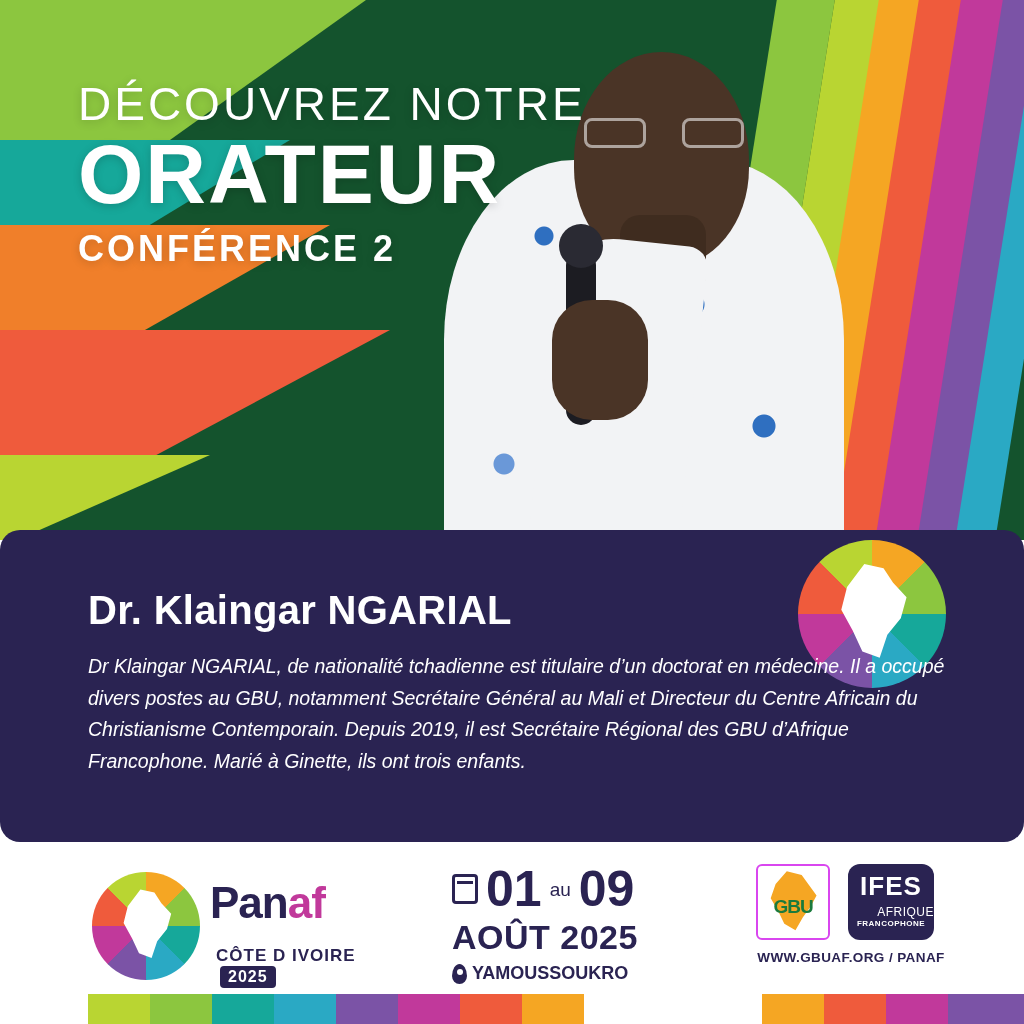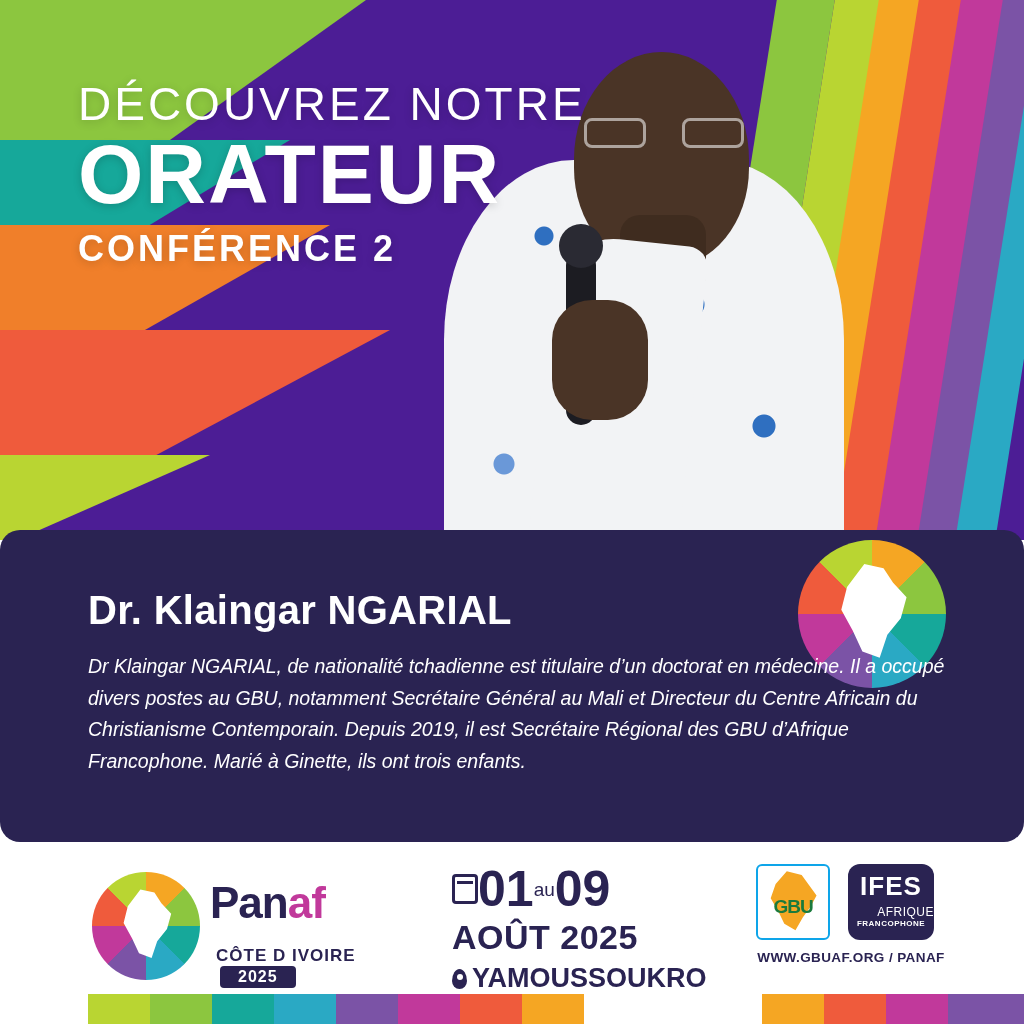--- a/index.html
+++ b/index.html
@@ -13,21 +13,21 @@
     position: relative;
     width: 1024px; height: 1024px;
     overflow: hidden;
     background: #ffffff;
   }
 
   
   .hero {
     position: absolute;
     left: 0; top: 0; width: 1024px; height: 540px;
-    background: #4c1d95;
+    background: #14532d;
     overflow: hidden;
   }
   
   .ray {
     position: absolute;
     transform-origin: 0% 100%;
   }
   .ray-green {
     left: -40px; top: -10px; width: 420px; height: 300px;
     background: #8cc63f;
@@ -194,52 +194,52 @@
     position: absolute; left: 118px; top: 14px;
     font-size: 44px; font-weight: 800; color: #2a2352; letter-spacing: -1px;
   }
   .panaf-word .accent { color: #c1399b; }
   .panaf-sub {
     position: absolute; left: 124px; top: 82px;
     font-size: 17px; font-weight: 700; color: #2a2352; letter-spacing: 1px;
   }
   .panaf-year {
     display: inline-block; background: #2a2352; color: #fff;
-    padding: 2px 18px; border-radius: 4px; font-size: 16px; margin-left: 4px;
+    padding: 2px 8px; border-radius: 4px; font-size: 16px; margin-left: 4px;
   }
 
   .dates { position: absolute; left: 452px; top: 22px; color: #2a2352; width: 250px; }
-  .dates-row1 { display: flex; align-items: center; gap: 0; }
+  .dates-row1 { display: flex; align-items: center; gap: 8px; }
   .cal-icon {
     width: 26px; height: 30px; border: 3px solid #2a2352; border-radius: 4px;
     position: relative; flex: none;
   }
   .cal-icon::before {
     content: ""; position: absolute; left: 2px; right: 2px; top: 4px; height: 3px;
     background: #2a2352;
   }
   .d-big { font-size: 50px; font-weight: 800; line-height: 1; }
   .d-small { font-size: 19px; font-weight: 400; line-height: 1; }
   .dates-row2 { font-size: 34px; font-weight: 800; margin-top: 4px; letter-spacing: .5px; }
-  .dates-row3 { font-size: 27px; font-weight: 700; margin-top: 6px; display: flex; align-items: center; gap: 5px; }
+  .dates-row3 { font-size: 18px; font-weight: 700; margin-top: 6px; display: flex; align-items: center; gap: 5px; }
   .pin-icon {
     width: 15px; height: 20px; background: #2a2352; flex: none;
     border-radius: 50% 50% 50% 50% / 60% 60% 40% 40%;
     position: relative;
   }
   .pin-icon::after {
     content: ""; position: absolute; left: 4.5px; top: 5px; width: 6px; height: 6px;
     background: #fff; border-radius: 50%;
   }
 
   .partners { position: absolute; right: 78px; top: 22px; width: 190px; }
   .partner-row { display: flex; gap: 18px; align-items: center; }
   .gbu-badge {
     width: 74px; height: 76px; position: relative;
-    background: #ffffff; border: 2px solid #0ea5e9; border-radius: 6px;
+    background: #ffffff; border: 2px solid #d946ef; border-radius: 6px;
     display: flex; align-items: center; justify-content: center;
   }
   .gbu-map {
     width: 62px; height: 64px; background: #f5a623;
     clip-path: polygon(40% 2%, 64% 8%, 76% 24%, 88% 40%, 78% 58%, 66% 74%, 54% 94%, 36% 84%, 26% 64%, 14% 44%, 22% 22%);
     position: relative;
   }
   .gbu-text {
     position: absolute; left: 0; right: 0; top: 30px;
     text-align: center; font-size: 19px; font-weight: 800; color: #1a7a3c;

